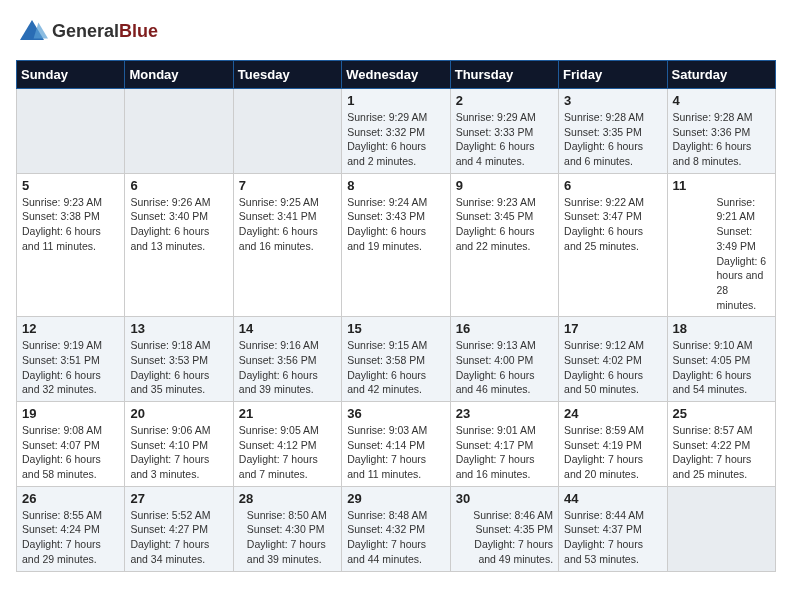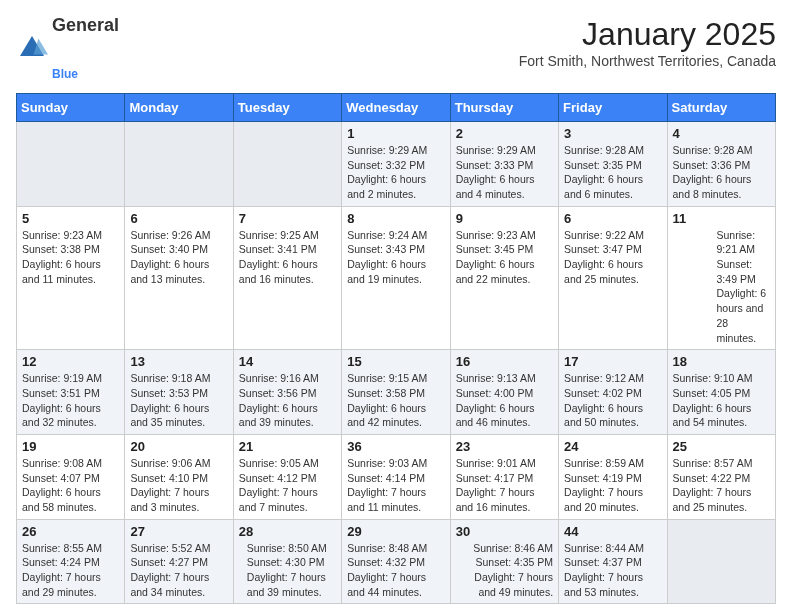--- a/index.html
+++ b/index.html
@@ -16,33 +16,31 @@
       align-items: flex-start;
       margin-bottom: 12px;
     }
     .logo {
       display: flex;
       align-items: center;
       gap: 4px;
     }
     .logo-text {
       display: flex;
-      flex-direction: column;
       line-height: 1.1;
-      gap: 32px;
     }
     .logo-general {
       font-size: 18px;
       font-weight: bold;
       color: #333;
     }
     .logo-blue {
-      font-size: 12px;
+      font-size: 18px;
       font-weight: bold;
-      color: #3b82f6;
+      color: #7f1d1d;
     }
     .logo-icon {
       width: 32px;
       height: 32px;
     }
     .title-area {
       text-align: right;
     }
     .month-title {
       font-size: 32px;
@@ -52,21 +50,21 @@
     .location-title {
       font-size: 14px;
       color: #444;
     }
     .calendar {
       width: 100%;
       border-collapse: collapse;
       border: 1px solid #ccc;
     }
     .calendar th {
-      background: #3b82f6;
+      background: #0f172a;
       color: #fff;
       font-size: 13px;
       font-weight: bold;
       padding: 6px 4px;
       text-align: left;
       border: 1px solid #1e5a9a;
     }
     .calendar td {
       vertical-align: top;
       border: 1px solid #ccc;
@@ -106,24 +104,20 @@
   <div class="logo">
     <svg class="logo-icon" viewBox="0 0 40 40">
       <polygon points="20,5 35,30 5,30" fill="#2a6db5"></polygon>
       <polygon points="28,8 40,28 22,28" fill="#5a9fd4" opacity="0.7"></polygon>
     </svg>
     <div class="logo-text">
       <span class="logo-general">General</span>
       <span class="logo-blue">Blue</span>
     </div>
   </div>
-  <div class="title-area">
-    <div class="month-title">January 2025</div>
-    <div class="location-title">Fort Smith, Northwest Territories, Canada</div>
-  </div>
 </div>
 
 <table class="calendar">
   <thead>
     <tr>
     <th>Sunday</th>
         <th>Monday</th>
         <th>Tuesday</th>
         <th>Wednesday</th>
         <th>Thursday</th>

